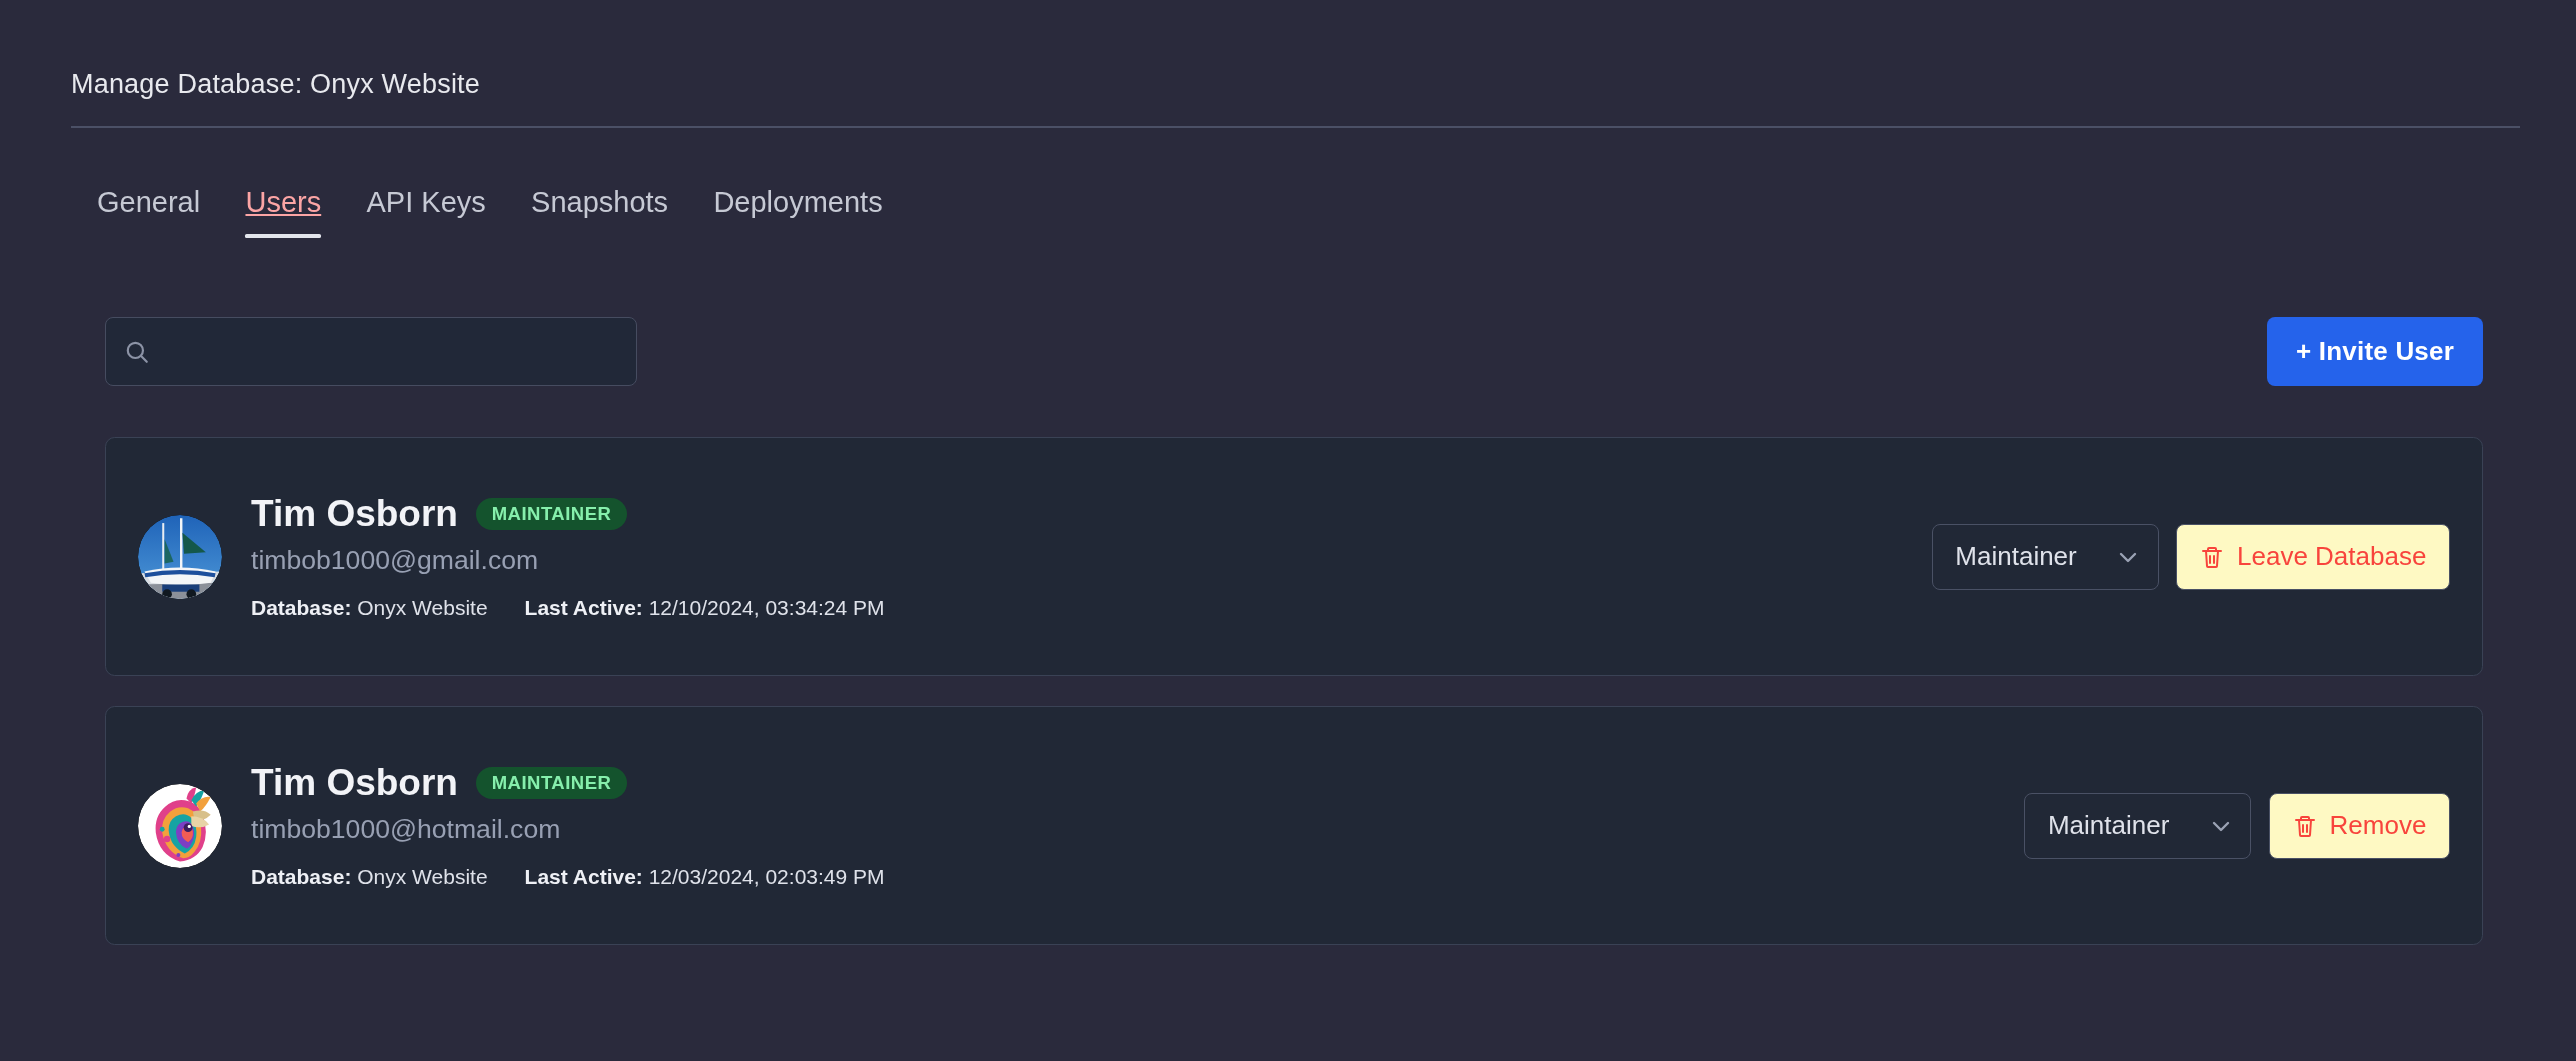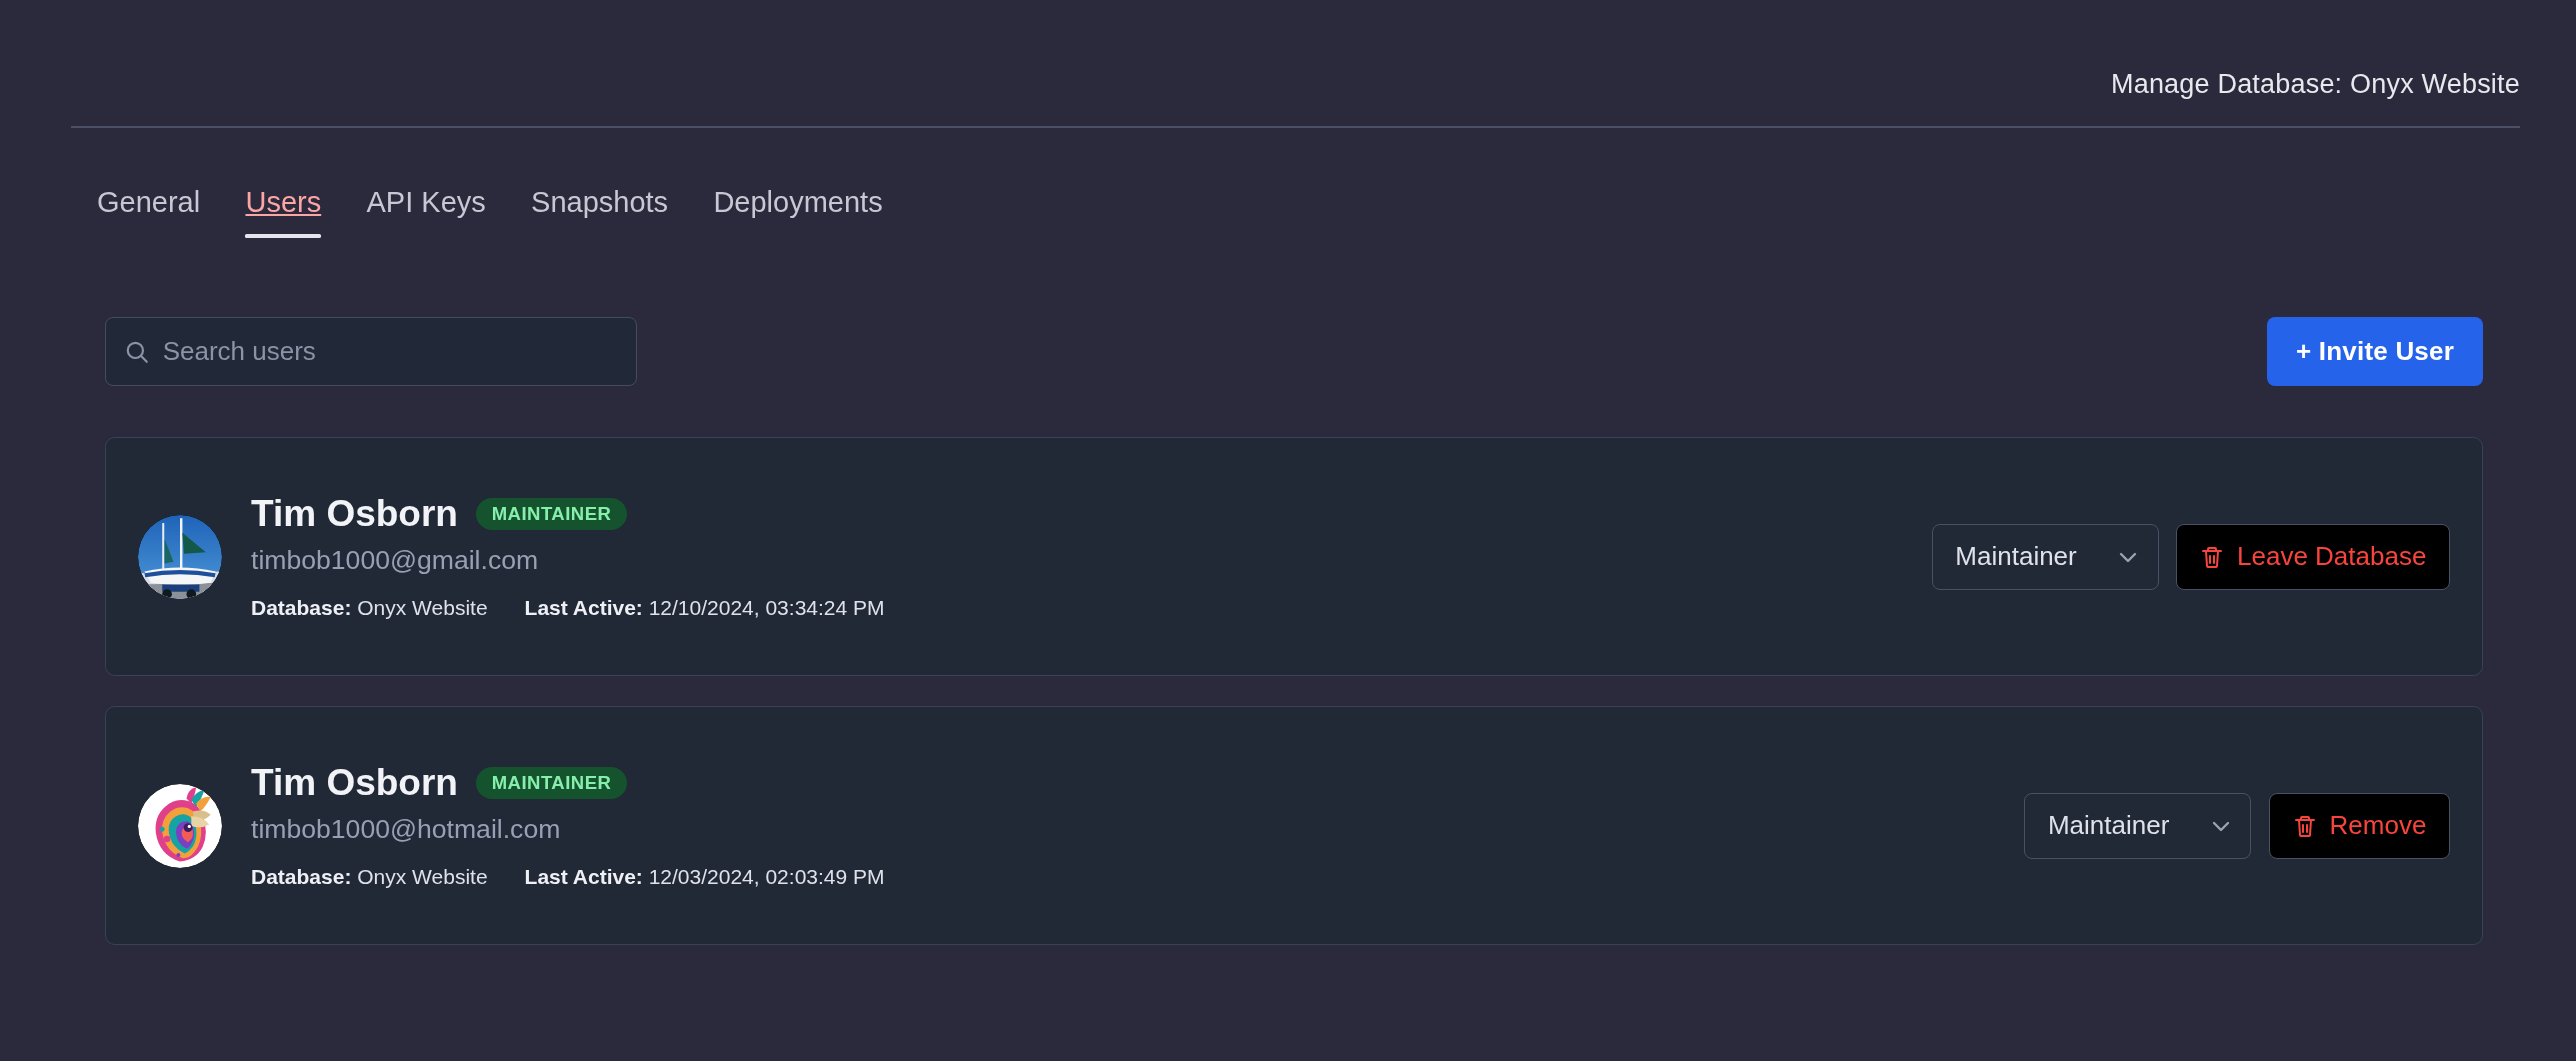--- a/index.html
+++ b/index.html
@@ -25,21 +25,20 @@
     left: 71px;
     top: 68px;
     width: 2449px;
   }
   .header-title {
     font-size: 27px;
     color: #e8e9ee;
     font-weight: 400;
     letter-spacing: 0.2px;
     line-height: 32px;
-    text-align: right;
   }
   .header-divider {
     position: absolute;
     left: 71px;
     top: 126px;
     width: 2449px;
     height: 1.6px;
     background: #4b5066;
   }
 
@@ -231,21 +230,21 @@
   .role-select-value {
     font-size: 26px;
     color: #dfe2ea;
     white-space: nowrap;
   }
   .chevron-icon { width: 24px; height: 24px; flex: 0 0 24px; }
   .chevron-icon svg { display: block; }
 
   .danger-btn {
     height: 66px;
-    background: #000000;
+    background: #fef9c3;
     border: 1.6px solid #4a5165;
     border-radius: 8px;
     display: flex;
     align-items: center;
     gap: 13px;
     padding: 0 22.6px;
     cursor: pointer;
     color: #f8443c;
   }
   .trash-icon { width: 24px; height: 26px; flex: 0 0 24px; }
@@ -275,21 +274,20 @@
   </div>
 
   <div class="toolbar">
     <div class="search-wrap">
       <span class="search-icon">
         <svg viewBox="0 0 24 24" width="26" height="26" fill="none" stroke="#8c93a6" stroke-width="2" stroke-linecap="round" stroke-linejoin="round">
           <circle cx="10.5" cy="10.5" r="7"></circle>
           <line x1="16" y1="16" x2="21" y2="21"></line>
         </svg>
       </span>
-      <input class="search-input" type="text" placeholder="Search users" style="">
     </div>
     <button class="invite-btn">+ Invite User</button>
   </div>
 
   <div class="user-list">
 
     <div class="user-card">
       <div class="avatar">
         <svg viewBox="0 0 104 104" width="84" height="84">
           <defs>

